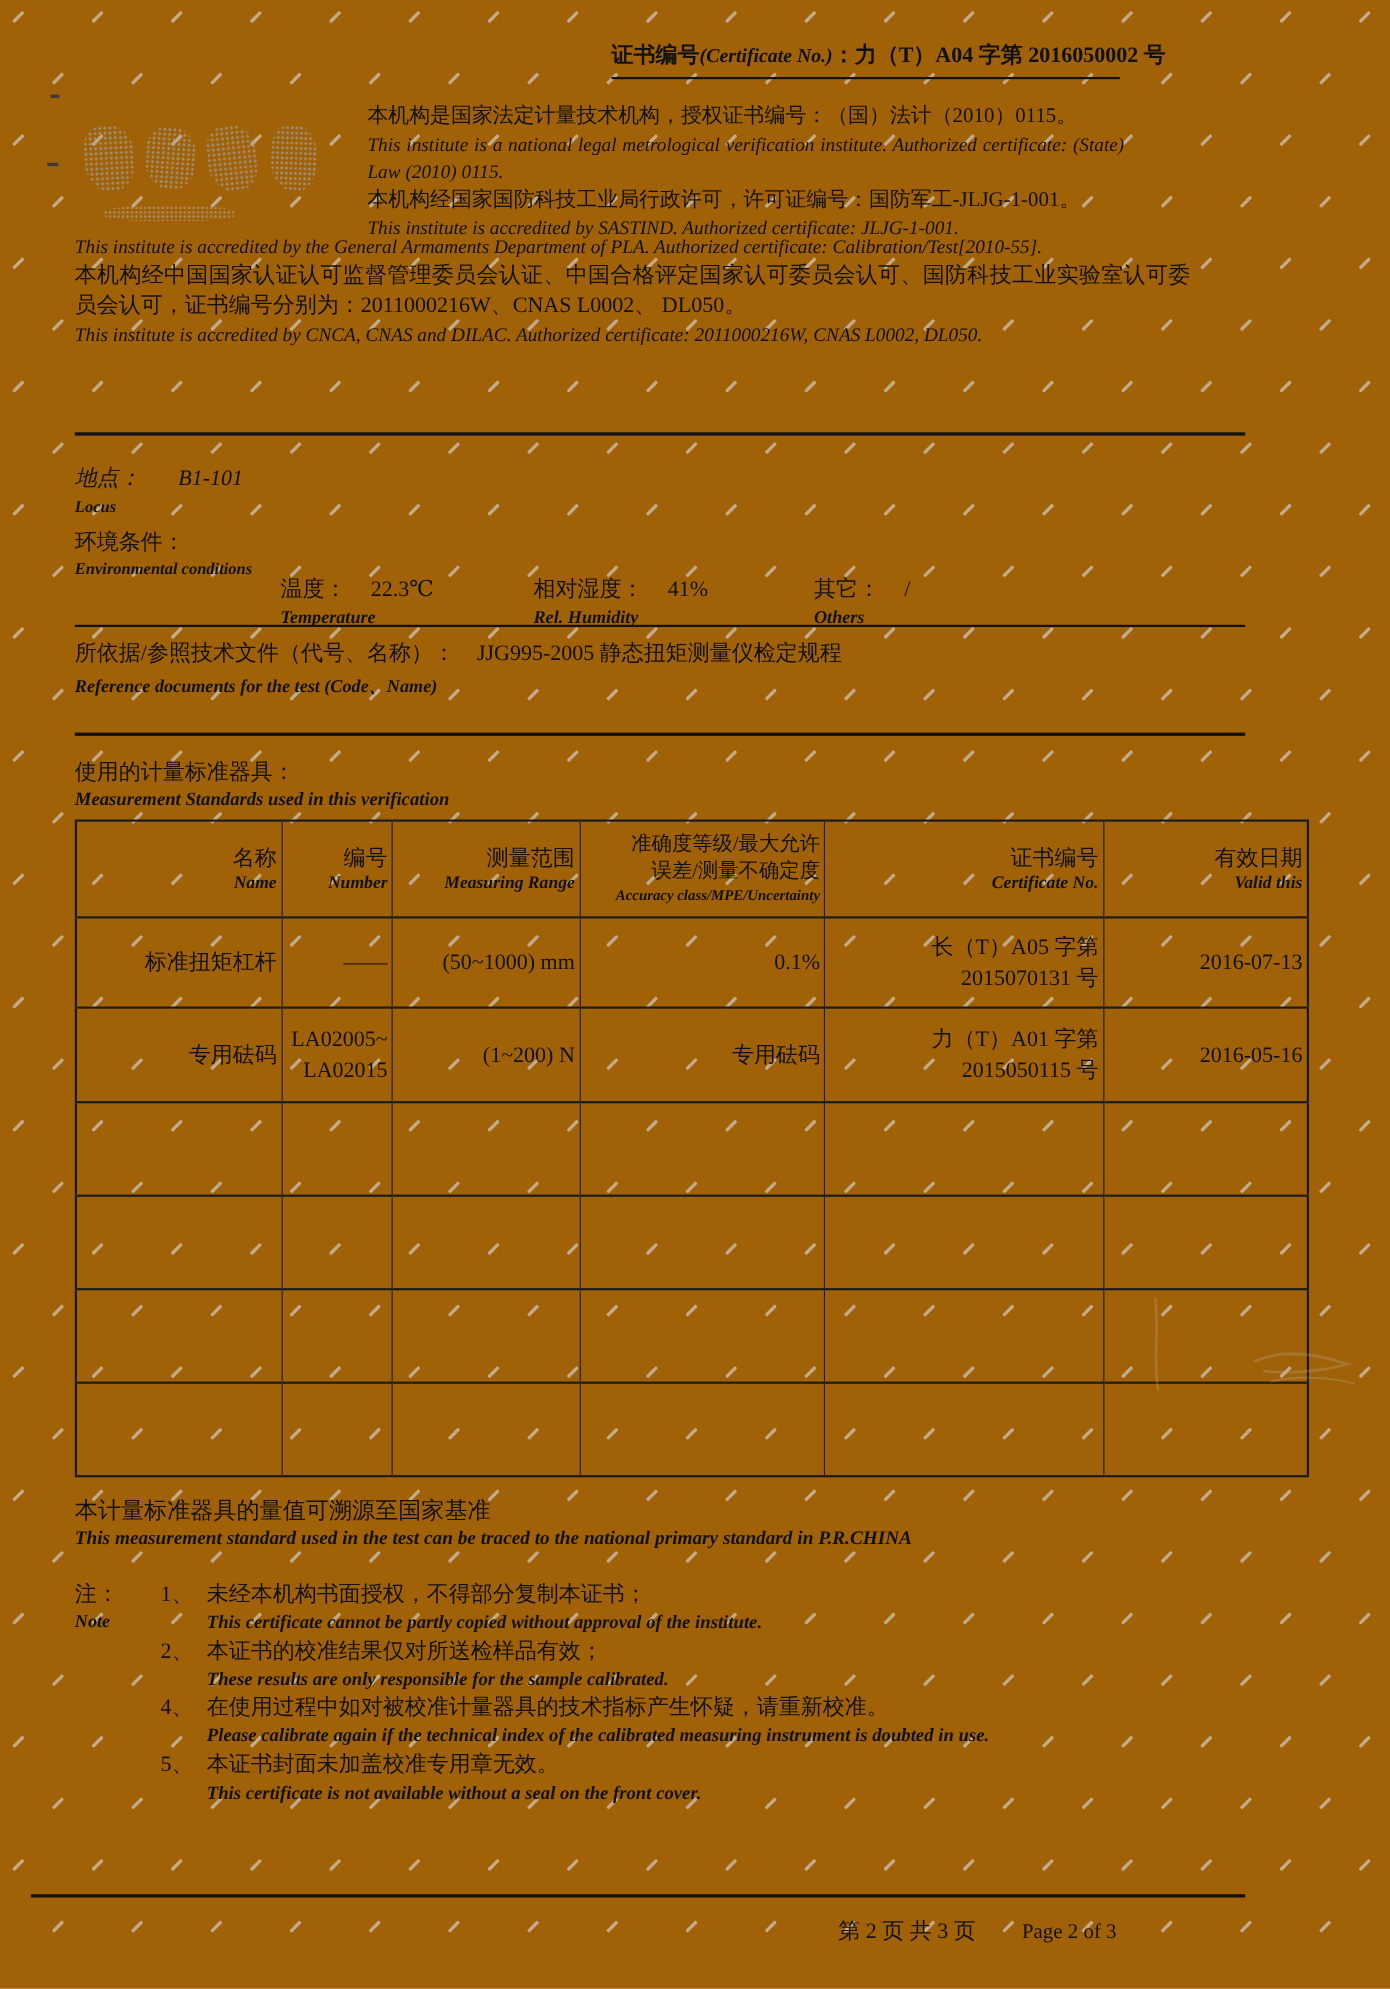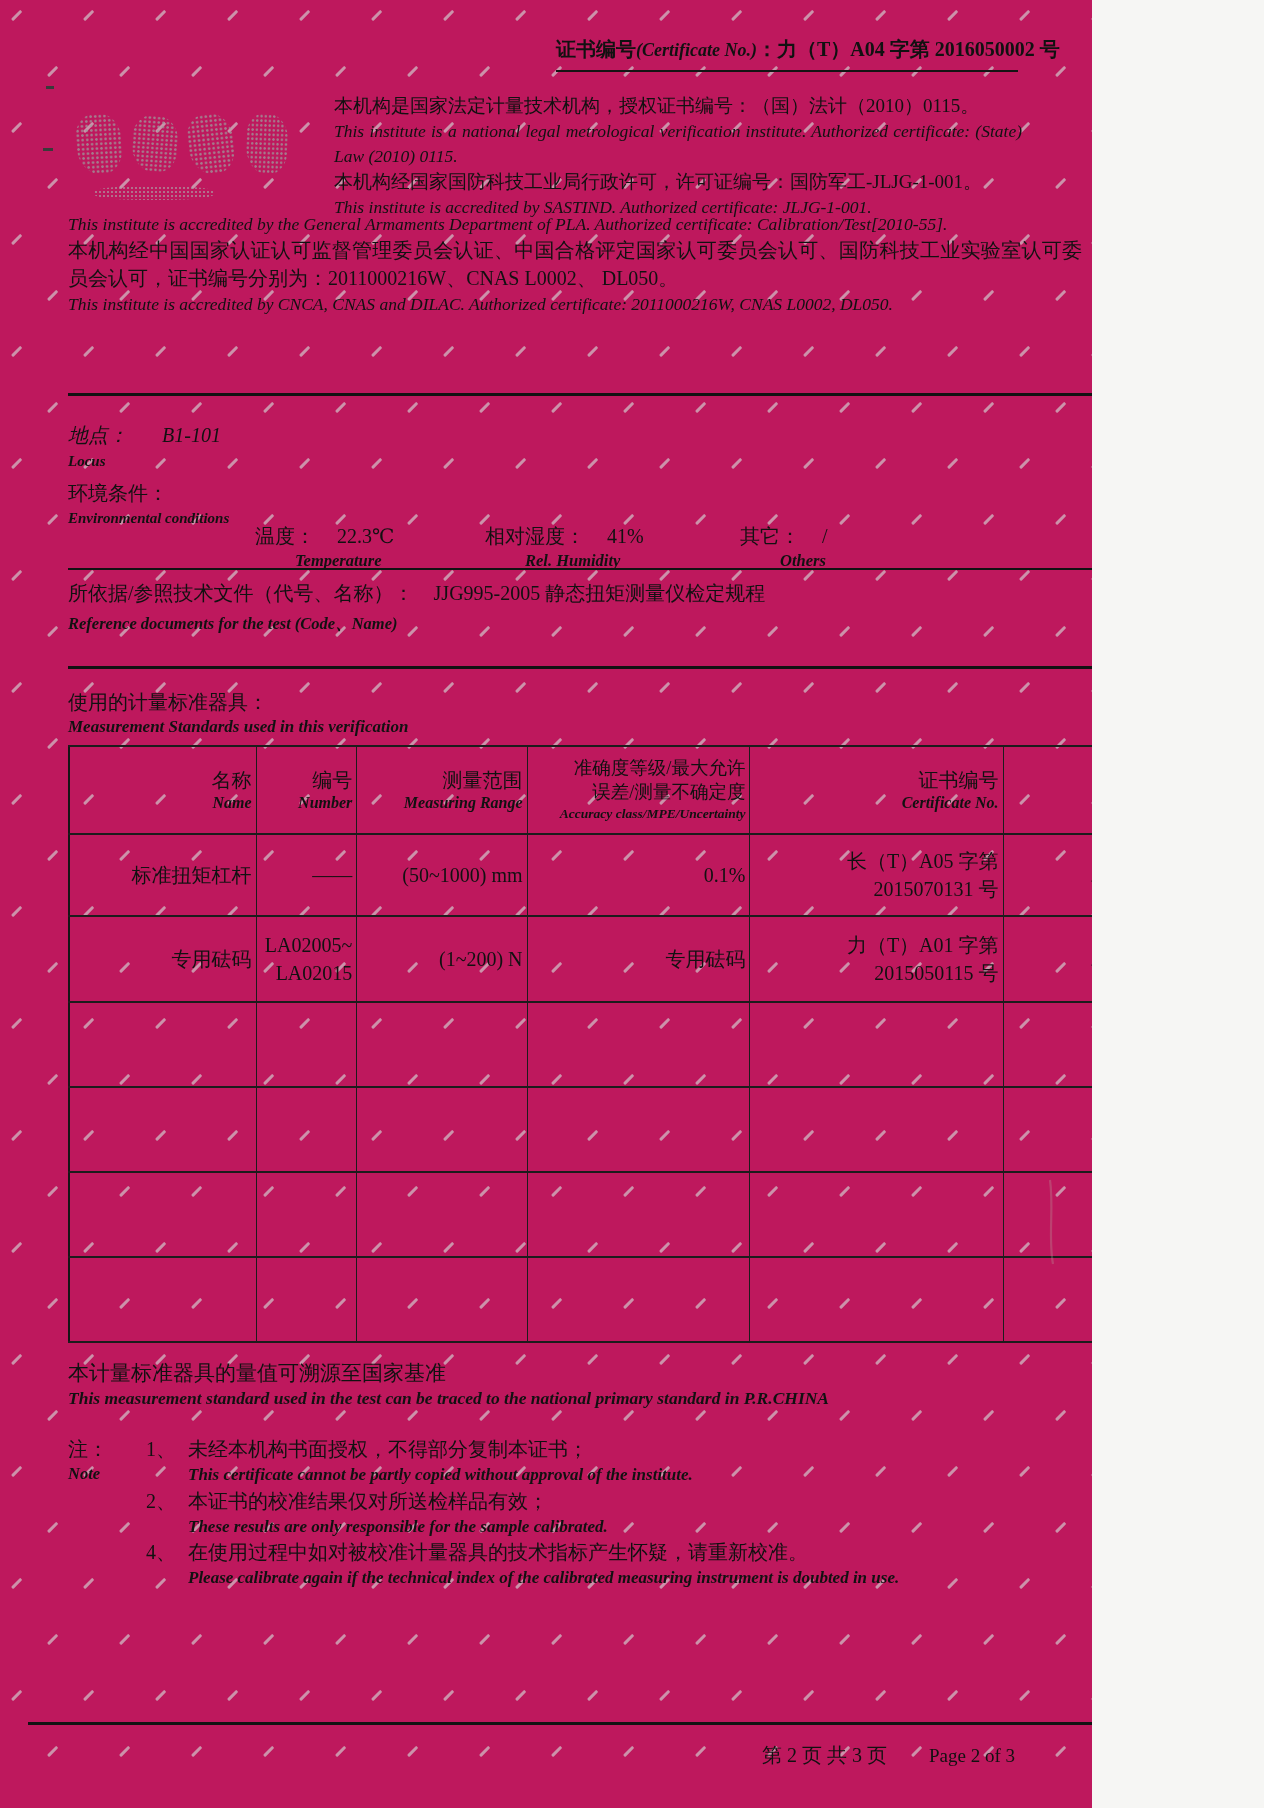--- a/index.html
+++ b/index.html
@@ -1,20 +1,20 @@
 <!DOCTYPE html>
 <html><head>
 <meta charset="utf-8">
 <style>
   html,body{margin:0;padding:0;}
   body{
     width:1264px;height:1808px;background:#f6f6f4;
     font-family:"Liberation Serif","DejaVu Serif",serif;color:#111;
   }
-  .page{position:relative;width:1092px;height:1808px;background:#be185d;overflow:hidden;}
+  .page{position:relative;width:1264px;height:1808px;background:#a16207;overflow:hidden;}
   .content{position:relative;z-index:1;}
   
   .wm-layer{position:absolute;inset:0;z-index:0;pointer-events:none;}
   .wm-mark{position:absolute;width:13px;height:2.5px;background:#d4d4d4;border-radius:1px;
     transform:rotate(-45deg);opacity:.65;}
   
   .cert-line{position:absolute;top:36px;left:556px;width:462px;border-bottom:2.5px solid #141414;
     padding-bottom:7px;font-size:20px;font-weight:bold;white-space:nowrap;}
   .cert-line .en{font-style:italic;font-weight:600;font-size:18px;}
   
@@ -43,21 +43,21 @@
   .rule-bottom{top:1722px;left:28px;width:1104px;border-top-width:3.5px;}
   
   .locus-block{position:absolute;top:420px;left:68px;font-size:20px;}
   .locus-line{line-height:31px;font-style:italic;}
   .locus-line .val{margin-left:34px;}
   .small-en{font-style:italic;font-weight:bold;font-size:15px;line-height:21px;}
   .env-label{margin-top:6px;line-height:30px;}
   .env-row{position:absolute;top:522px;left:255px;display:flex;font-size:20px;}
   .env-col{line-height:28px;}
   .env-col .val{margin-left:22px;}
-  .env-col .small-en{font-size:16.5px;margin-left:40px;}
+  .env-col .small-en{font-size:16.5px;}
   .env-temp{width:230px;}
   .env-hum{width:255px;}
   
   .ref-block{position:absolute;top:580px;left:68px;font-size:20px;}
   .ref-block .val{margin-left:20px;}
   .ref-block .small-en{font-size:16.5px;margin-top:6px;}
   
   .standards-title{position:absolute;top:688px;left:68px;font-size:20px;line-height:28px;}
   .standards-title .small-en{font-size:17px;}
   table.std{position:absolute;top:745px;left:68px;width:1122px;border-collapse:collapse;
@@ -820,20 +820,24 @@
           <div class="note-en">This certificate cannot be partly copied without approval of the institute.</div>
         </div>
         <div class="note-item">
           <div class="note-zh"><span class="note-num">2、</span><span>本证书的校准结果仅对所送检样品有效；</span></div>
           <div class="note-en">These results are only responsible for the sample calibrated.</div>
         </div>
         <div class="note-item">
           <div class="note-zh"><span class="note-num">4、</span><span>在使用过程中如对被校准计量器具的技术指标产生怀疑，请重新校准。</span></div>
           <div class="note-en">Please calibrate again if the technical index of the calibrated measuring instrument is doubted in use.</div>
         </div>
+        <div class="note-item">
+          <div class="note-zh"><span class="note-num">5、</span><span>本证书封面未加盖校准专用章无效。</span></div>
+          <div class="note-en">This certificate is not available without a seal on the front cover.</div>
+        </div>
       </div>
     </div>
 
     <div class="rule rule-bottom"></div>
 
     <div class="footer">
       <span>第 2 页 共 3 页</span><span class="en">Page 2 of 3</span>
     </div>
 
     <svg class="smudge" width="230" height="120" viewBox="0 0 230 120">

